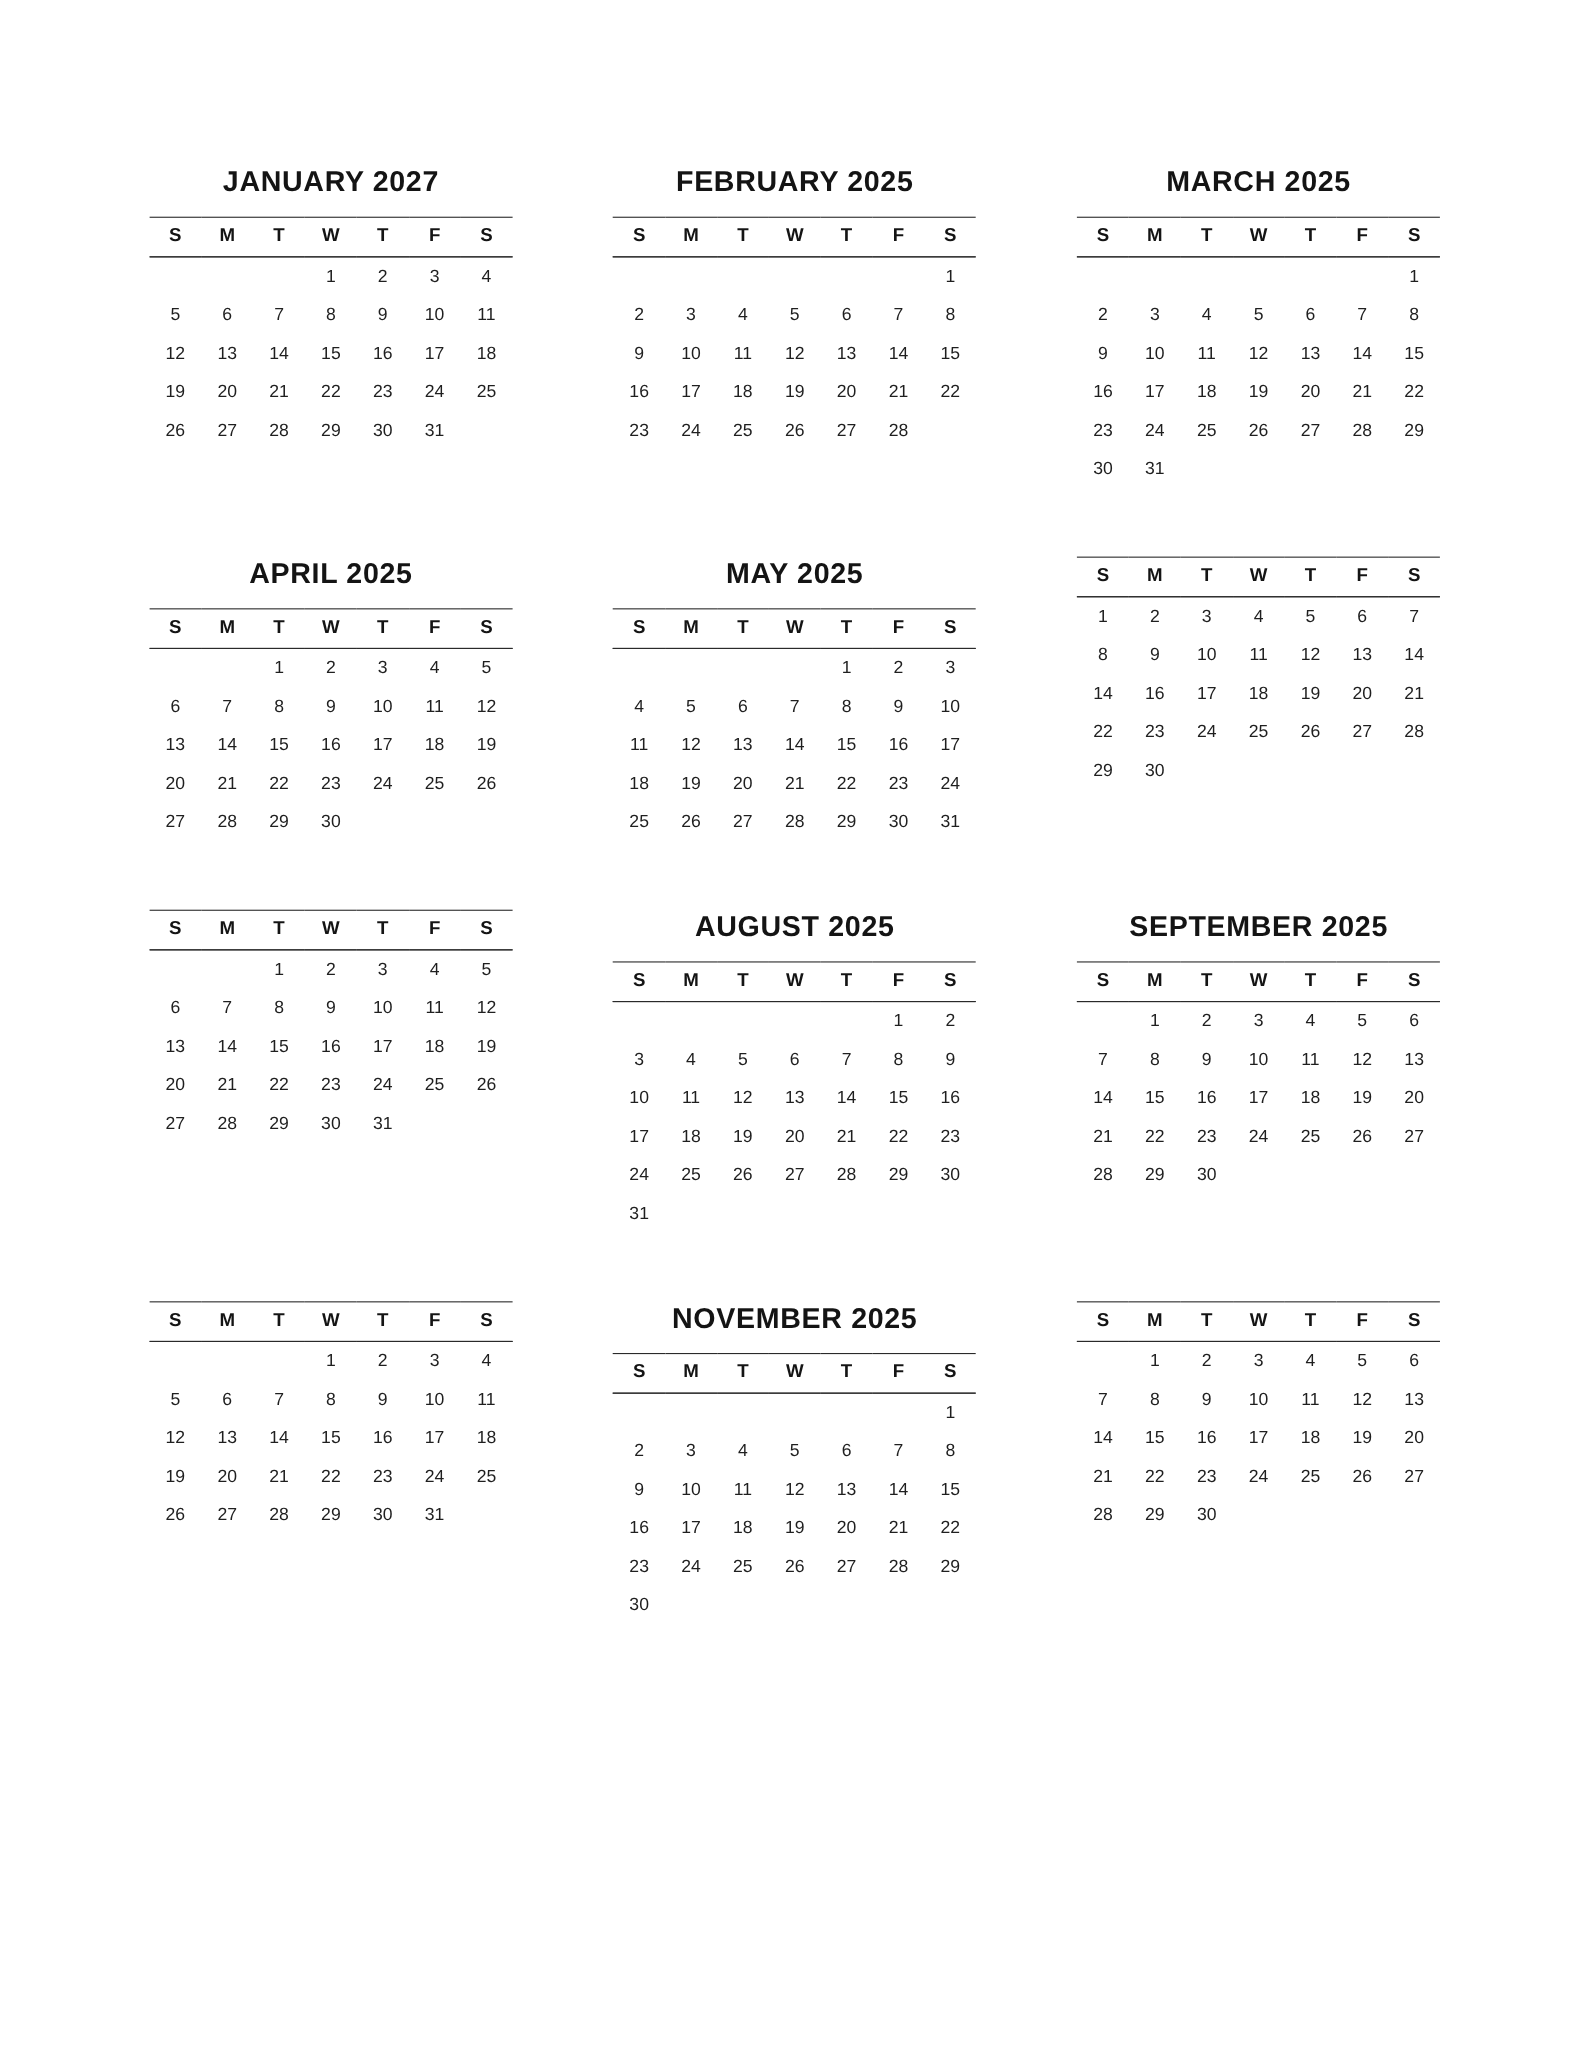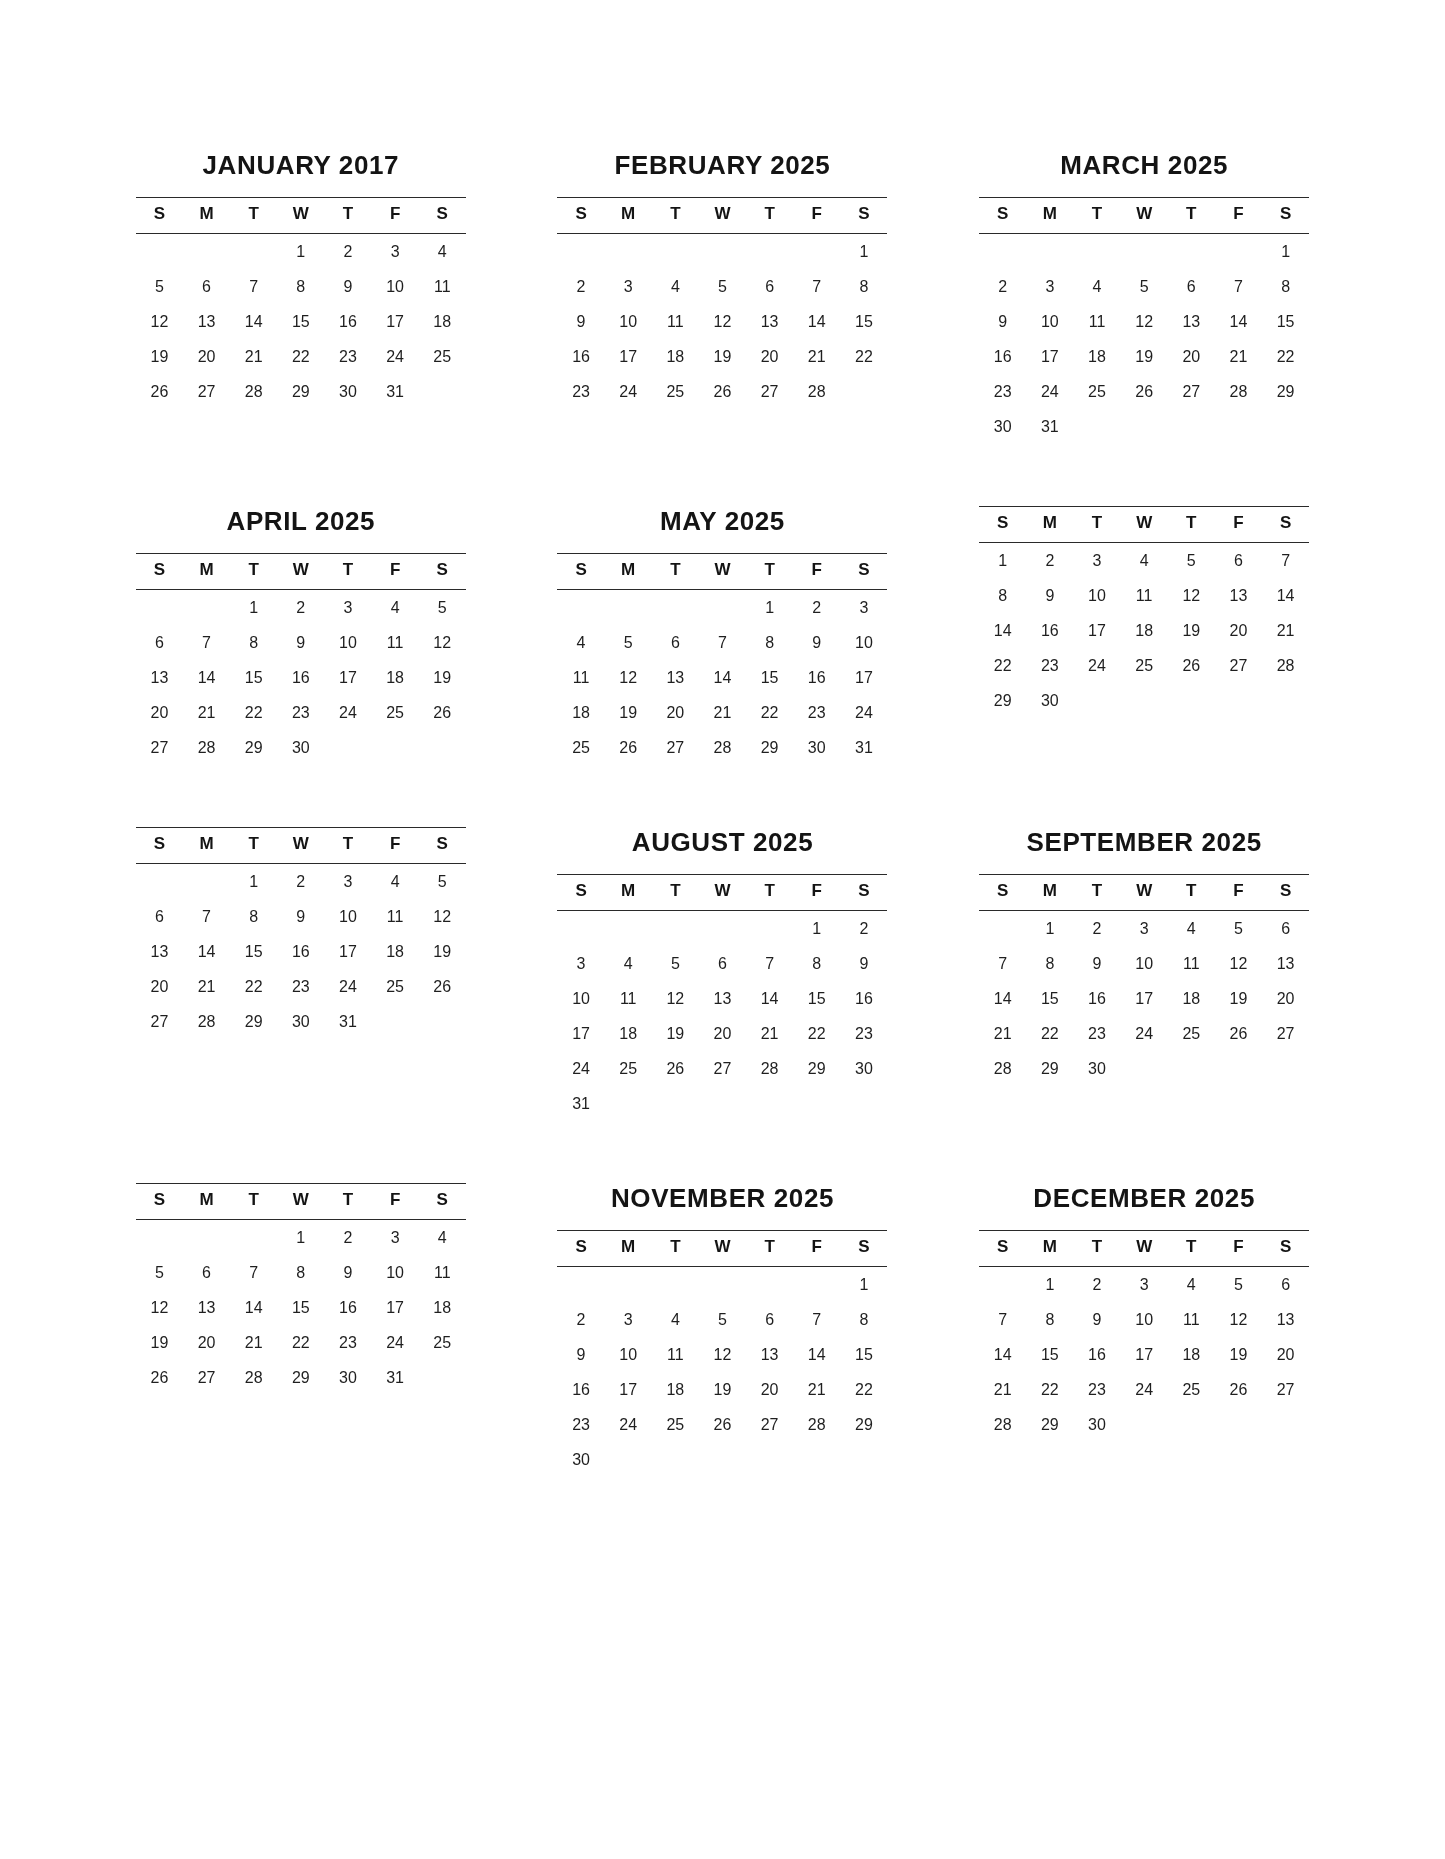--- a/index.html
+++ b/index.html
@@ -78,21 +78,21 @@
   .month-table td.empty {
     color: transparent;
   }
 </style>
 </head>
 <body>
 
 <div class="page">
   <div class="year-grid">
       <div class="month">
-        <div class="month-title">JANUARY 2017</div>
+        <div class="month-title">JANUARY 2027</div>
         <table class="month-table">
           <thead>
             <tr>
               <th>S</th>
               <th>M</th>
               <th>T</th>
               <th>W</th>
               <th>T</th>
               <th>F</th>
               <th>S</th>
@@ -795,21 +795,20 @@
               <td class="empty"></td>
               <td class="empty"></td>
               <td class="empty"></td>
               <td class="empty"></td>
               <td class="empty"></td>
             </tr>
           </tbody>
         </table>
       </div>
       <div class="month">
-        <div class="month-title">DECEMBER 2025</div>
         <table class="month-table">
           <thead>
             <tr>
               <th>S</th>
               <th>M</th>
               <th>T</th>
               <th>W</th>
               <th>T</th>
               <th>F</th>
               <th>S</th>

